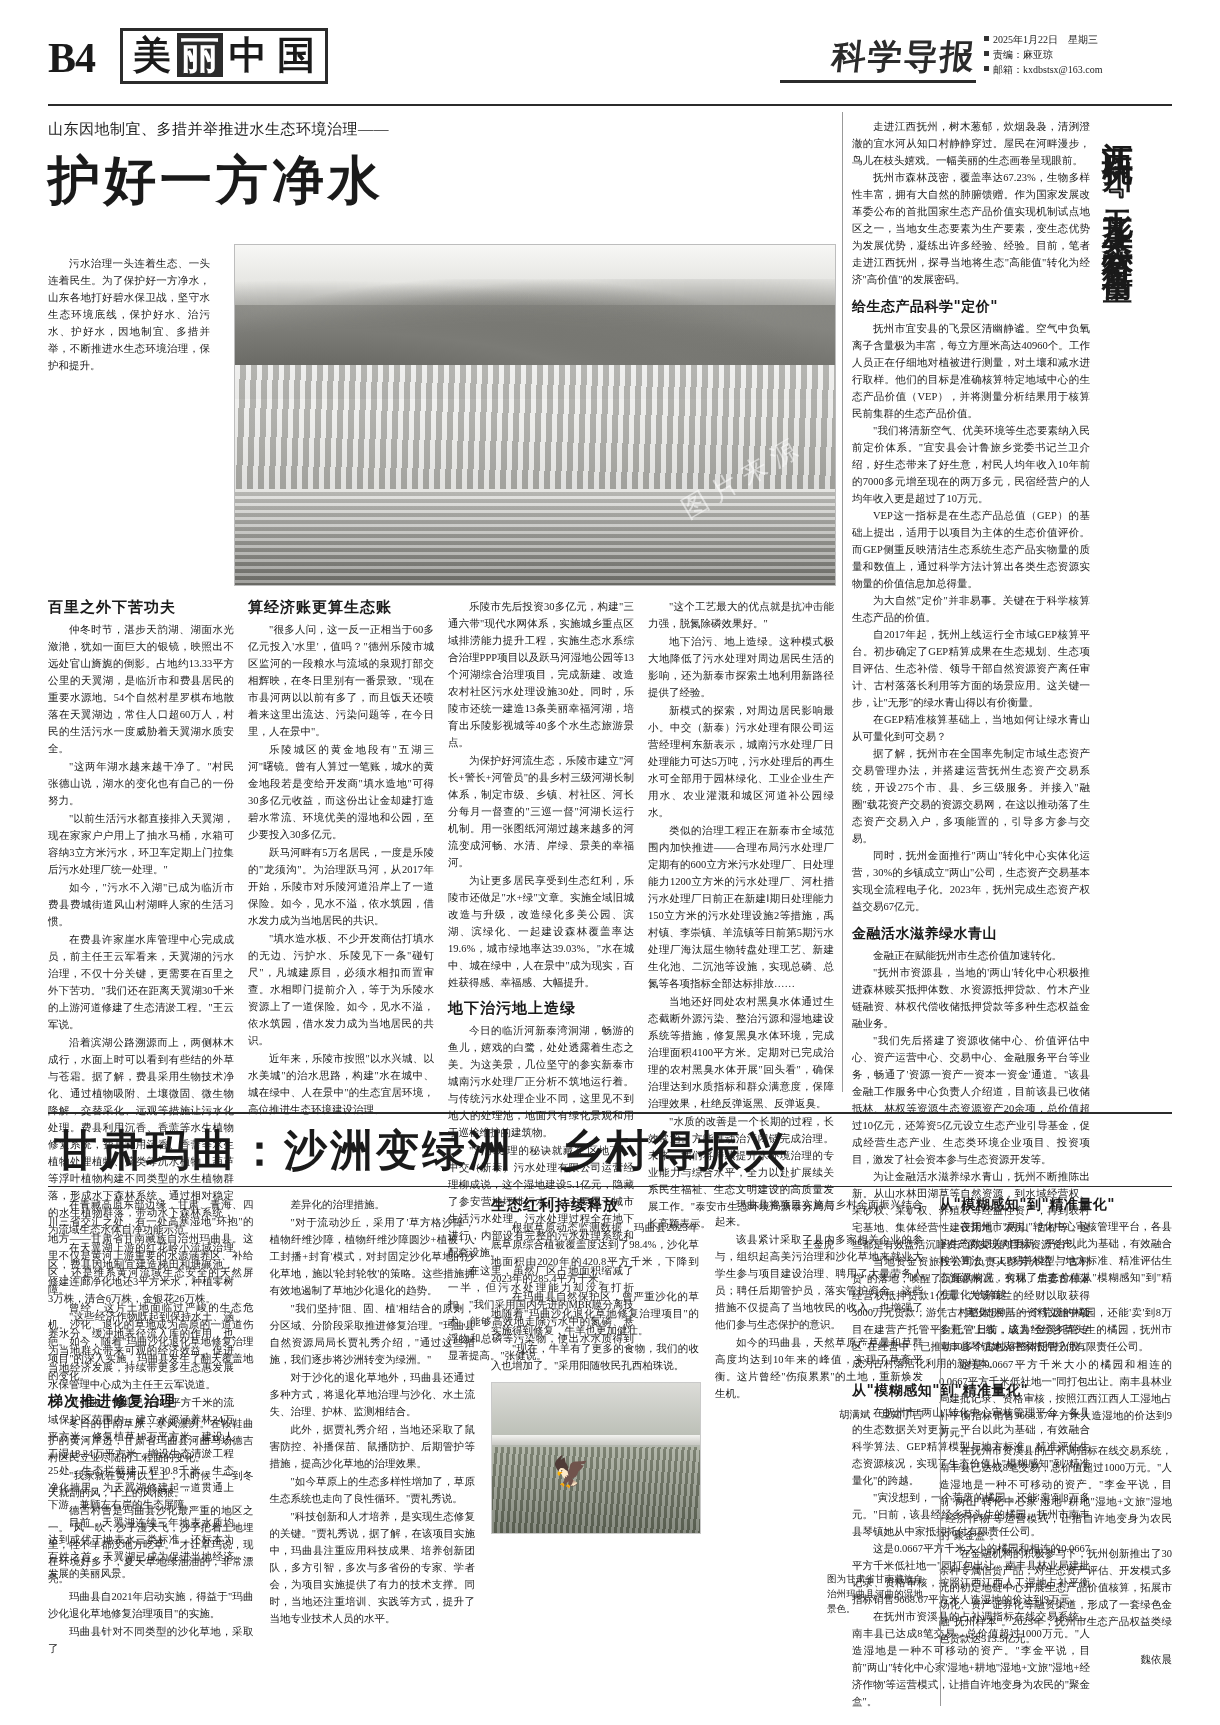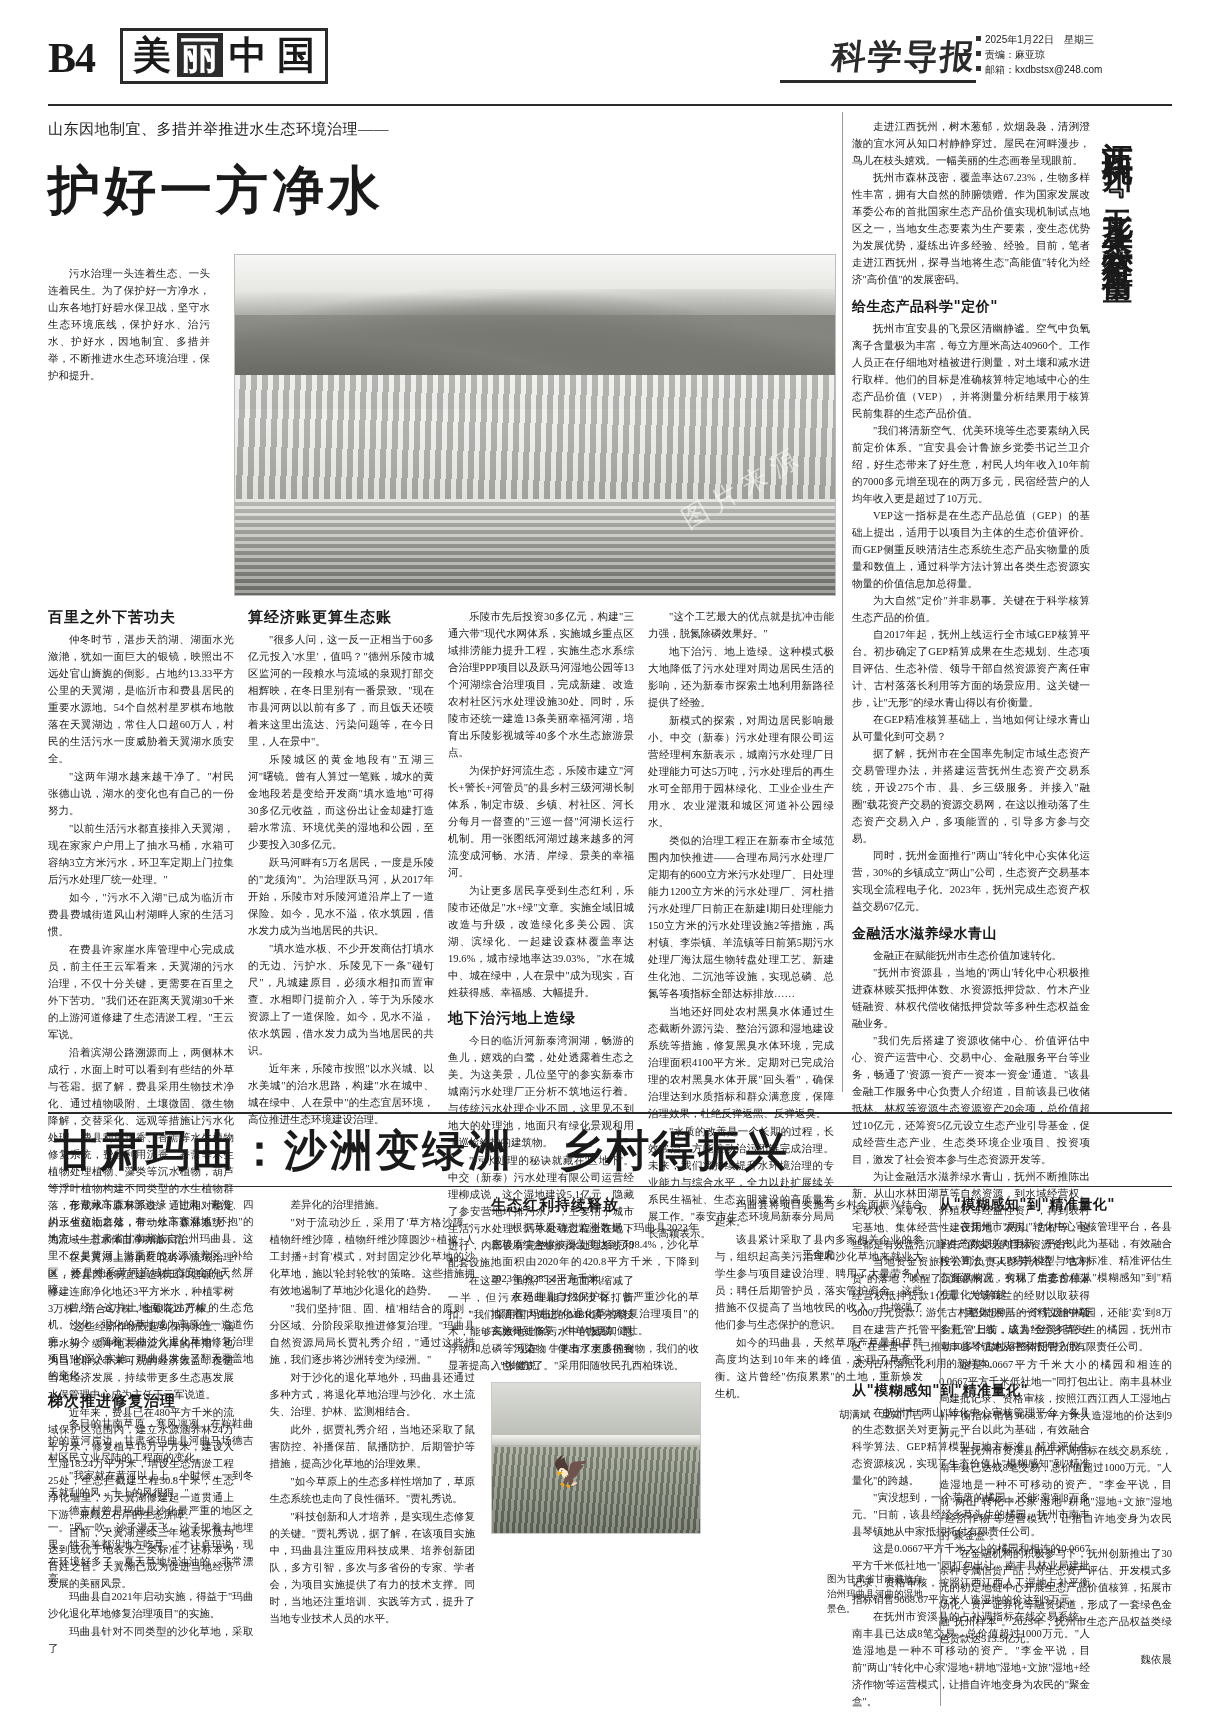--- a/index.html
+++ b/index.html
@@ -35,37 +35,37 @@
     position:absolute; right:196px; top:6px;
     font-size:34px; font-weight:bold; letter-spacing:2px;
     font-family:"DejaVu Serif", serif;
     color:#2b2b2b;
     transform:skewX(-6deg);
   }
   .paper-underline {
     position:absolute; right:196px; top:52px; width:196px; height:3px; background:#2b2b2b;
   }
   .mast-meta {
-    position:absolute; right:16px; top:4px; width:180px;
+    position:absolute; right:8px; top:4px; width:180px;
     font-size:10px; line-height:15px; color:#222;
-    font-family:Liberation Sans, sans-serif;
+    font-family:Liberation Serif, serif;
   }
   .mast-meta div { white-space:nowrap; }
   .mast-meta .sq::before {
     content:""; display:inline-block; width:5px; height:5px; background:#333;
     margin-right:4px; vertical-align:2px;
   }
   .rule-top { position:absolute; left:48px; top:104px; width:1124px; height:2px; background:#2b2b2b; }
 
   
   .main-left { position:absolute; left:48px; top:118px; width:786px; }
   .vrule { position:absolute; left:842px; top:112px; width:1px; height:980px; background:#999; }
 
   .kicker {
-    font-size:15px; line-height:22px; margin:0 0 16px 0; letter-spacing:0.5px;
+    font-size:15px; line-height:22px; margin:0 0 6px 0; letter-spacing:0.5px;
   }
   .headline {
     font-size:52px; font-weight:bold; letter-spacing:4px;
     margin:0 0 14px 0; font-family:"DejaVu Serif", serif;
   }
 
   .lead-wrap { display:flex; gap:24px;margin-top:28px; }
   .lead-col { width:170px; }
   .photo-col { width:600px; }
   .lead-text {
@@ -195,21 +195,21 @@
       <span class="logo-ch">中</span>
       <span class="logo-ch">国</span>
     </div>
 
     <div class="paper-name">科学导报</div>
     <div class="paper-underline"></div>
 
     <div class="mast-meta">
       <div class="sq">2025年1月22日　星期三</div>
       <div class="sq">责编：麻亚琼</div>
-      <div class="sq">邮箱：kxdbstsx@248.com</div>
+      <div class="sq">邮箱：kxdbstsx@163.com</div>
     </div>
   </div>
   <div class="rule-top"></div>
 
   <div class="main-left">
     <div class="kicker">山东因地制宜、多措并举推进水生态环境治理——</div>
     <div class="headline">护好一方净水</div>
 
     <div class="lead-wrap">
       <div class="lead-col">

